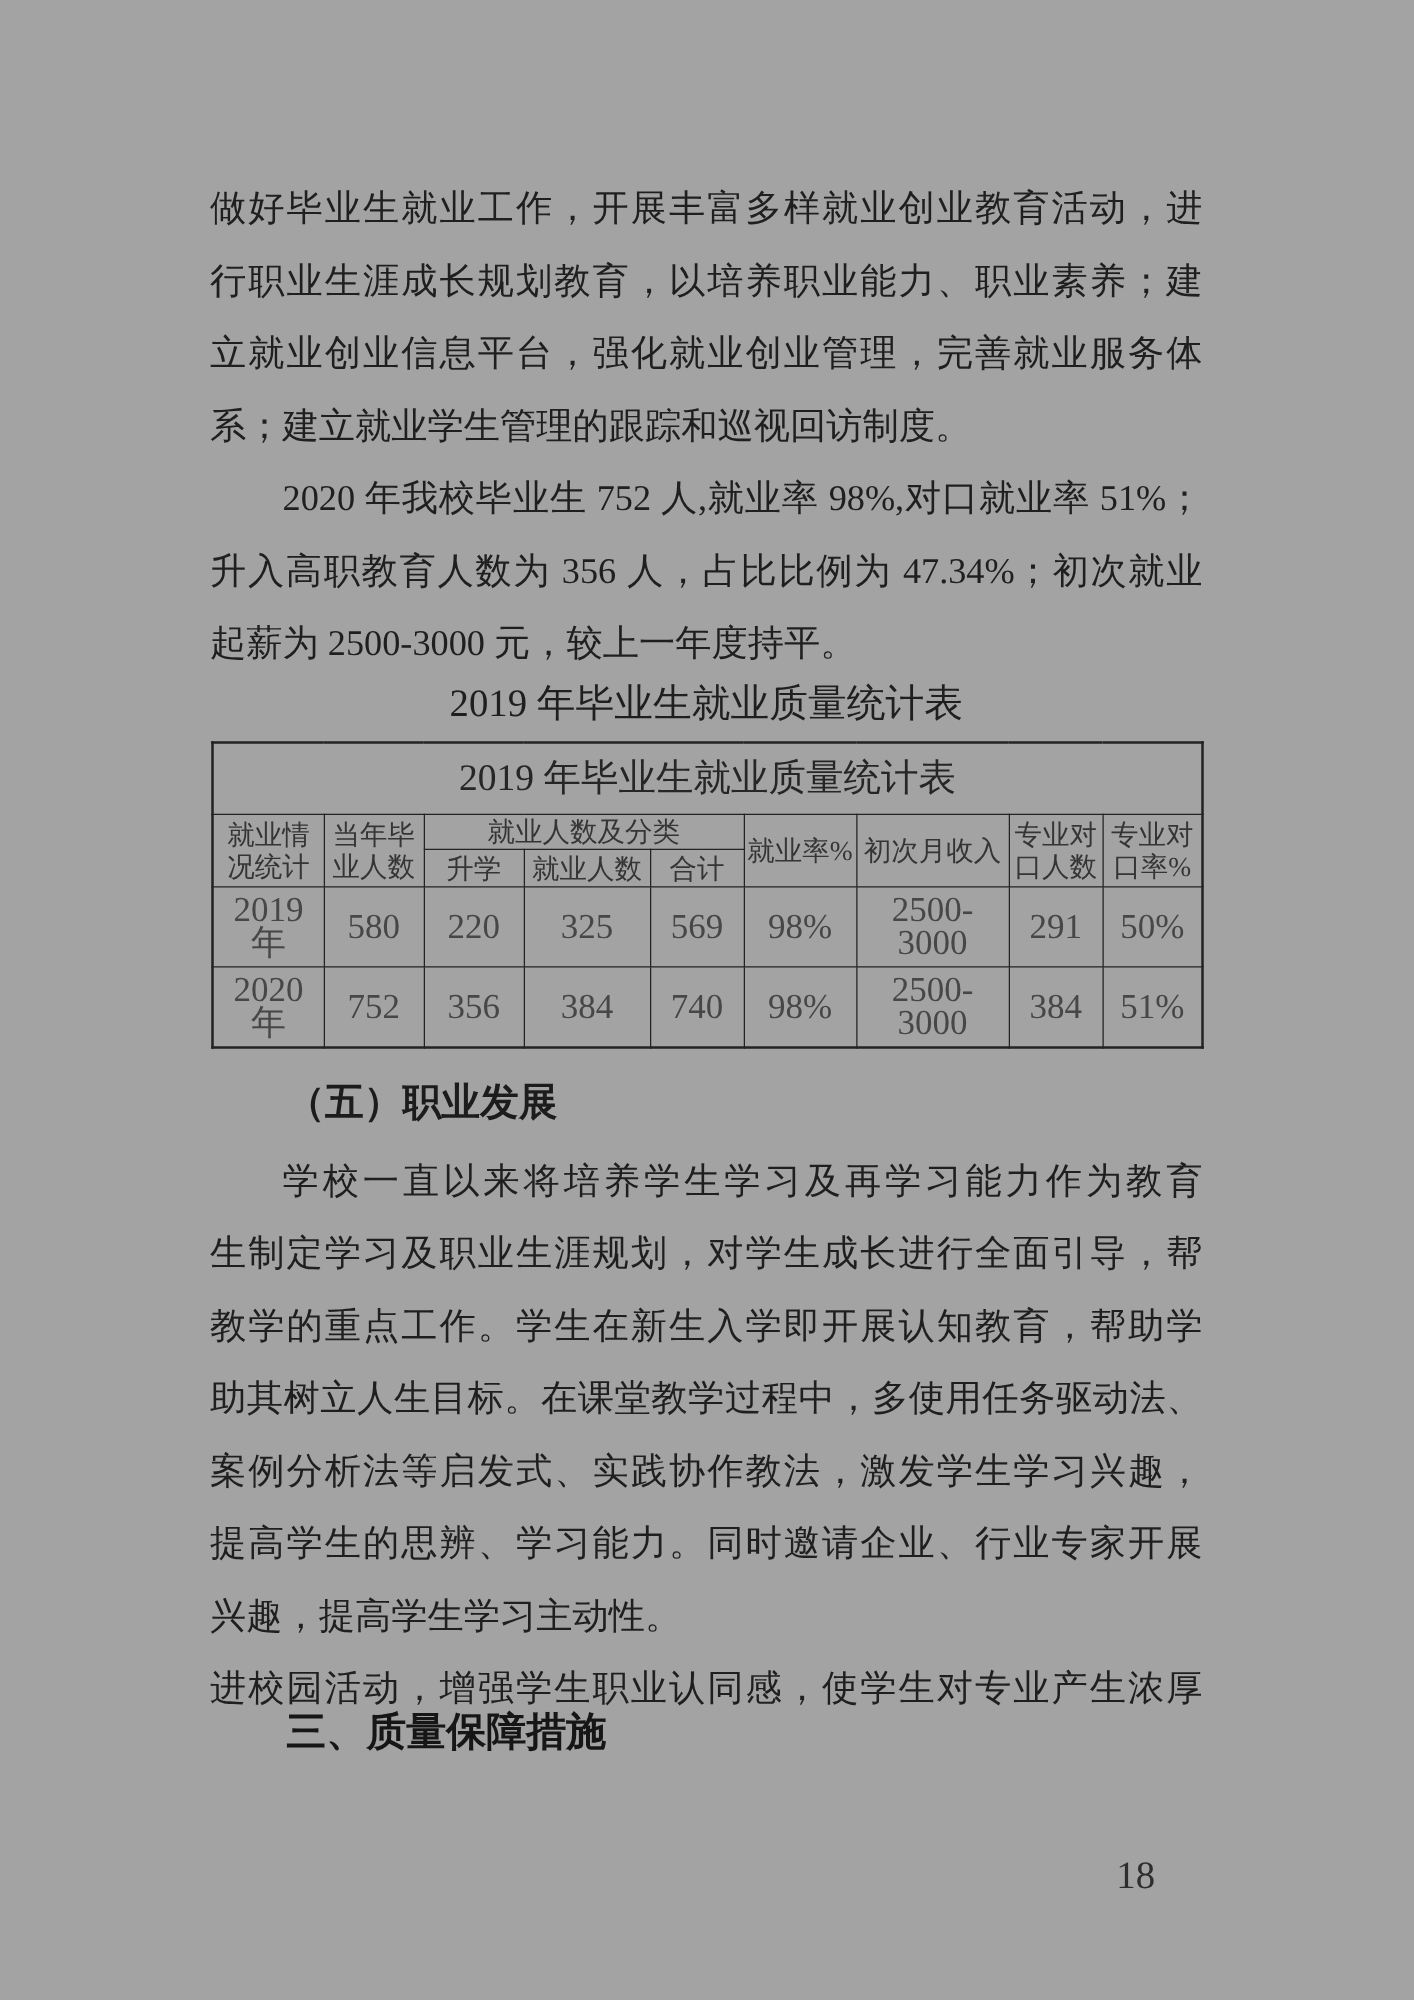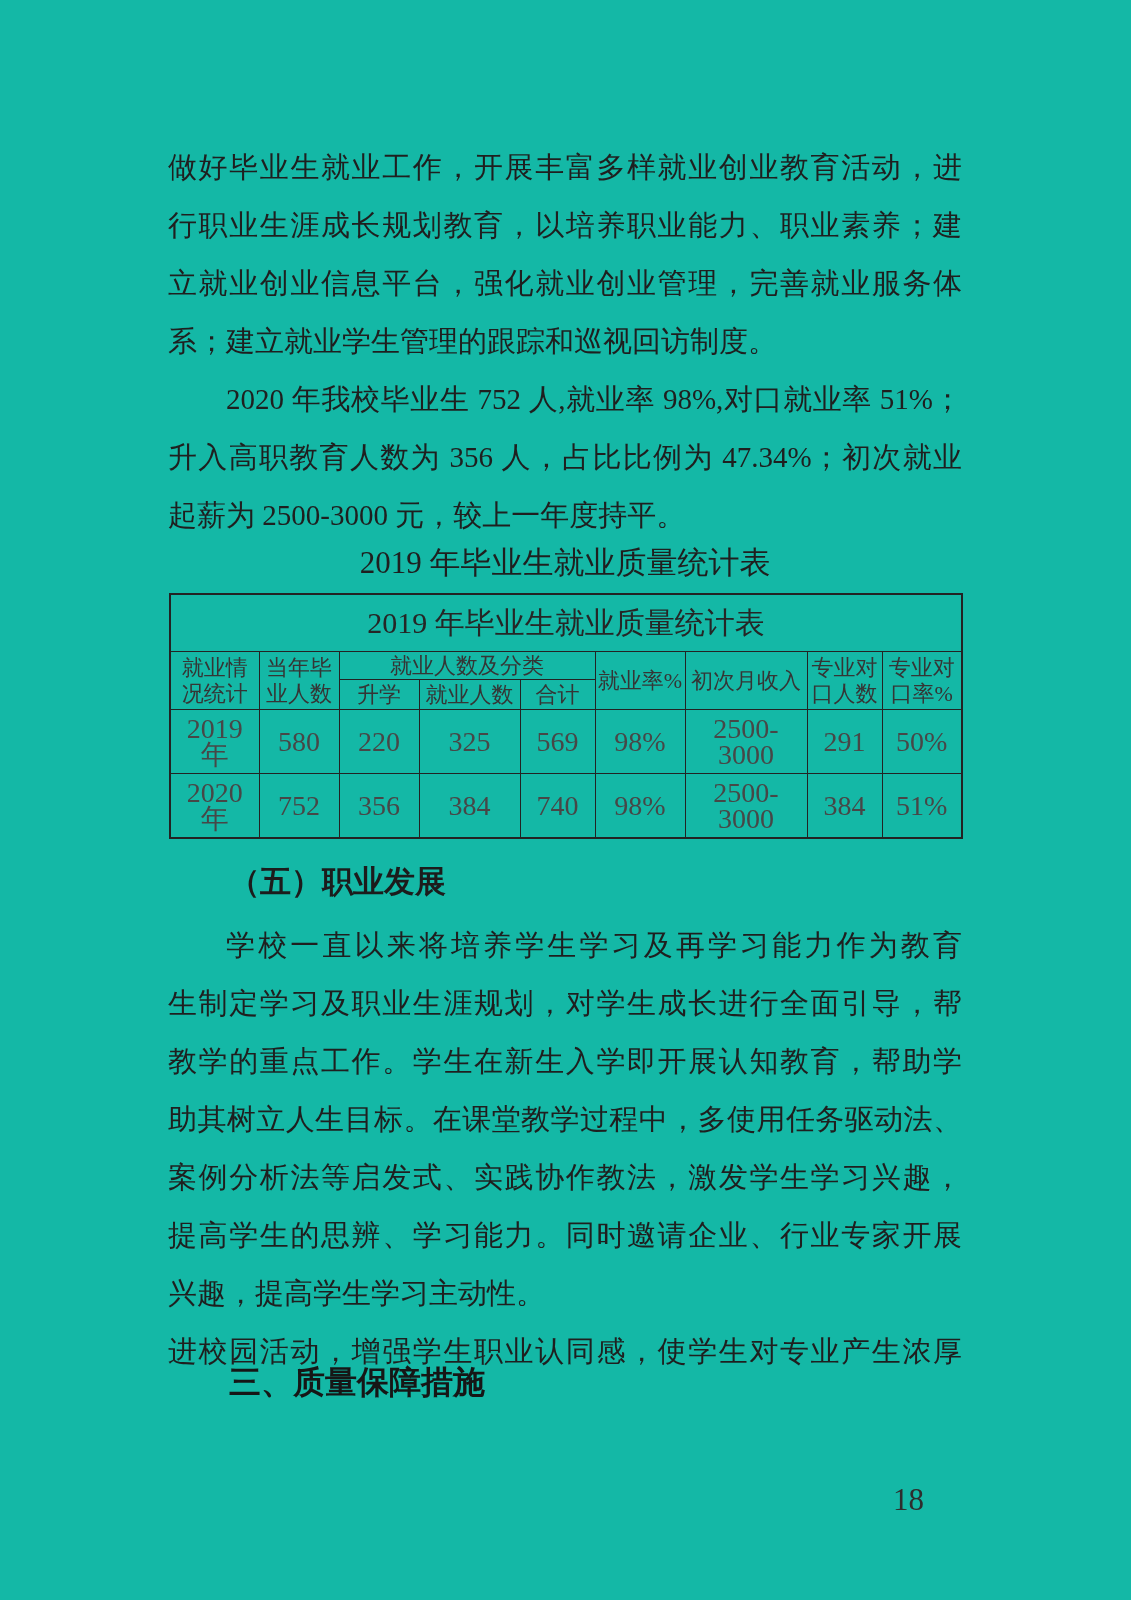--- a/index.html
+++ b/index.html
@@ -4,21 +4,21 @@
 <style>
   html, body {
     margin: 0;
     padding: 0;
     background: #ffffff;
   }
   .page {
     position: relative;
     width: 1131px;
     height: 1600px;
-    background: #14b8a6;
+    background: #a3a3a3;
     font-family: "Liberation Serif", "DejaVu Serif", serif;
     color: #1f1f1f;
     overflow: hidden;
   }
   .para {
     position: absolute;
     left: 168px;
     width: 794px;
     font-size: 29px;
     line-height: 58px;
@@ -85,21 +85,21 @@
     line-height: 44px;
     color: #1c1c1c;
   }
   .h3 {
     position: absolute;
     left: 229px;
     top: 1362px;
     font-size: 32px;
     font-weight: bold;
     line-height: 46px;
-    font-family: Liberation Mono, monospace;
+    font-family: Liberation Serif, serif;
     color: #161616;
   }
   .pageno {
     position: absolute;
     left: 893px;
     top: 1482px;
     width: 76px;
     text-align: left;
     font-size: 31px;
     color: #2e2e2e;

